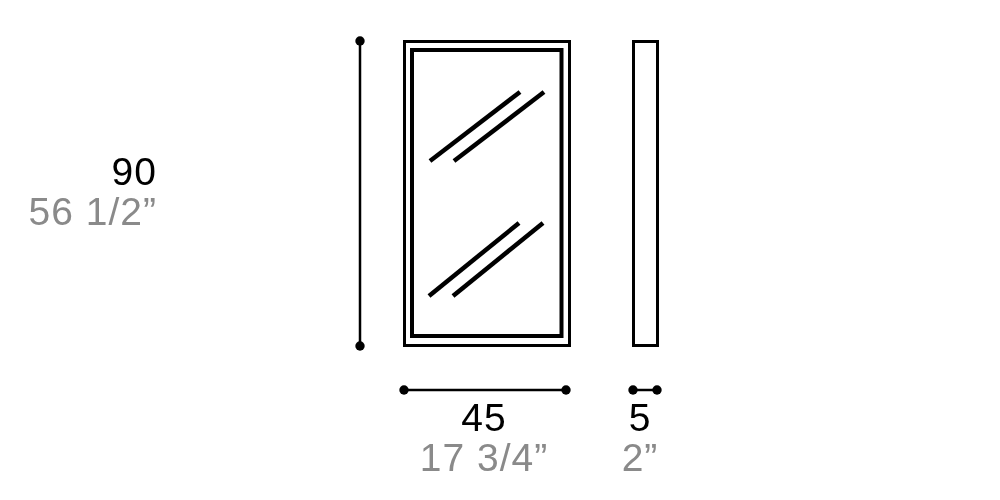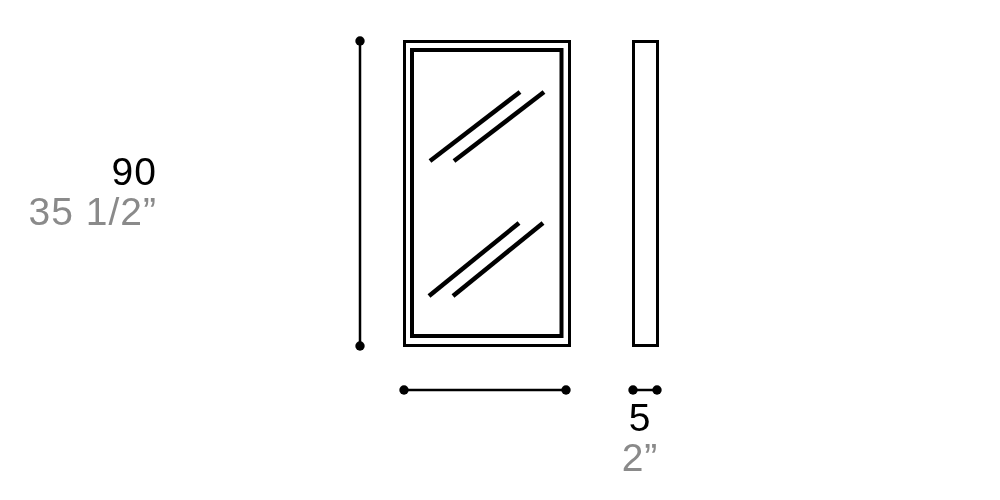--- a/index.html
+++ b/index.html
@@ -106,22 +106,26 @@
 
     <rect x="633.5" y="41.5" width="24" height="304" class="side-outline"></rect>
 
     <line x1="633" y1="390" x2="657" y2="390" class="dim-line"></line>
     <circle cx="633" cy="390" r="4.7" class="dim-dot"></circle>
     <circle cx="657" cy="390" r="4.7" class="dim-dot"></circle>
   </svg>
 
   <div class="dim-label height-label">
     <div class="cm">90</div>
-    <div class="inch">35 1/2”</div>
+    <div class="inch">56 1/2”</div>
   </div>
 
+  <div class="dim-label width-label">
+    <div class="cm">45</div>
+    <div class="inch">17 3/4”</div>
+  </div>
 
   <div class="dim-label depth-label">
     <div class="cm">5</div>
     <div class="inch">2”</div>
   </div>
 
 </div>
 
 </body></html>

